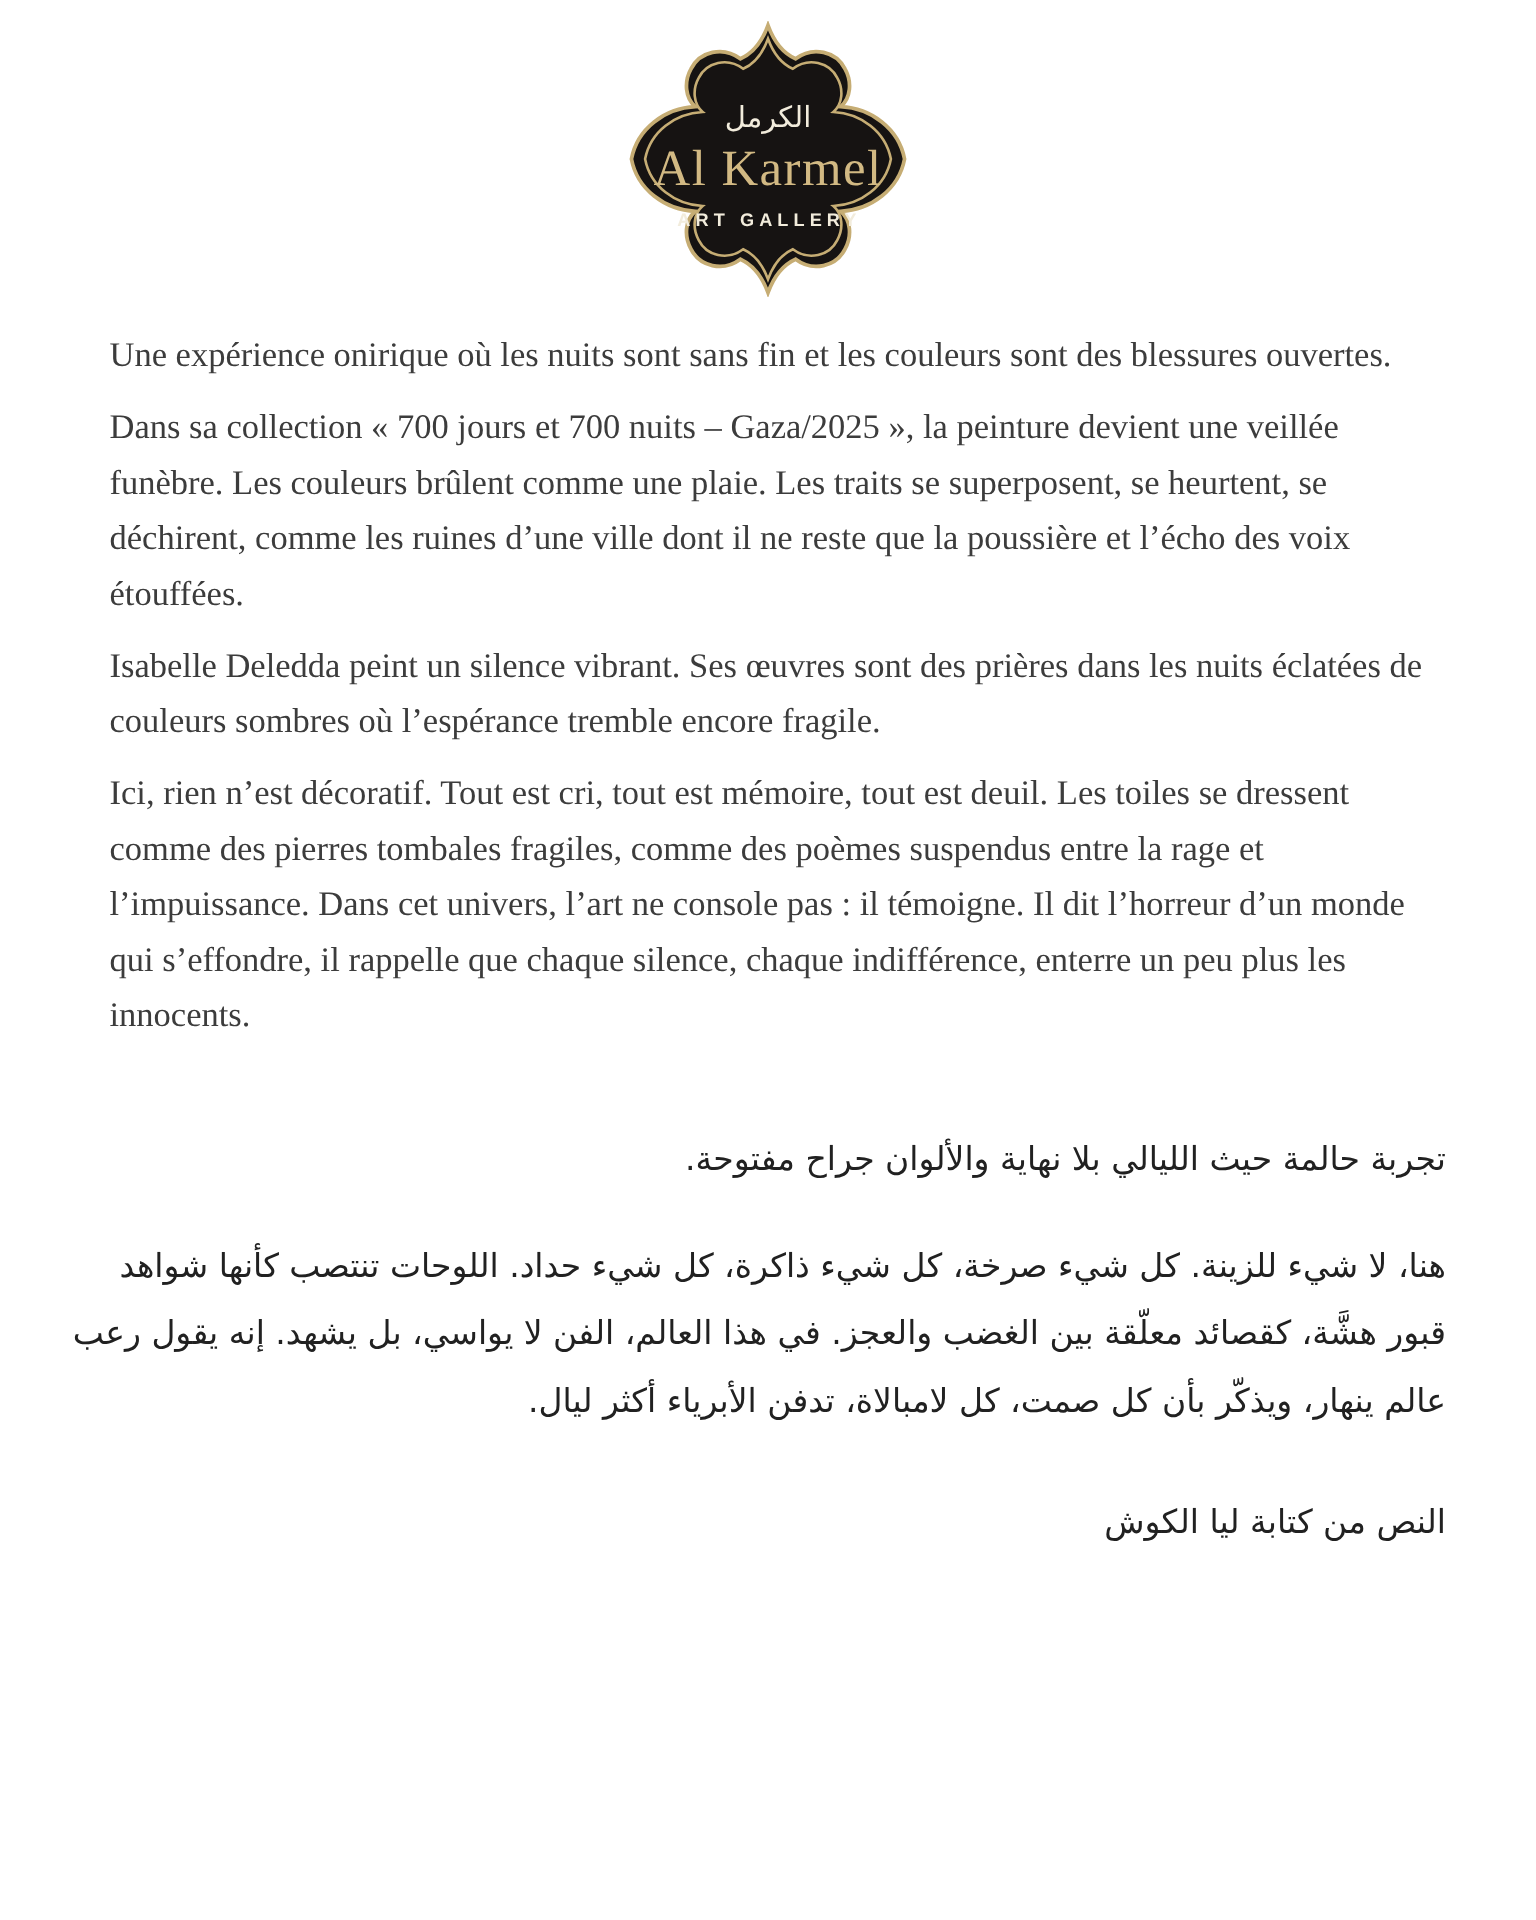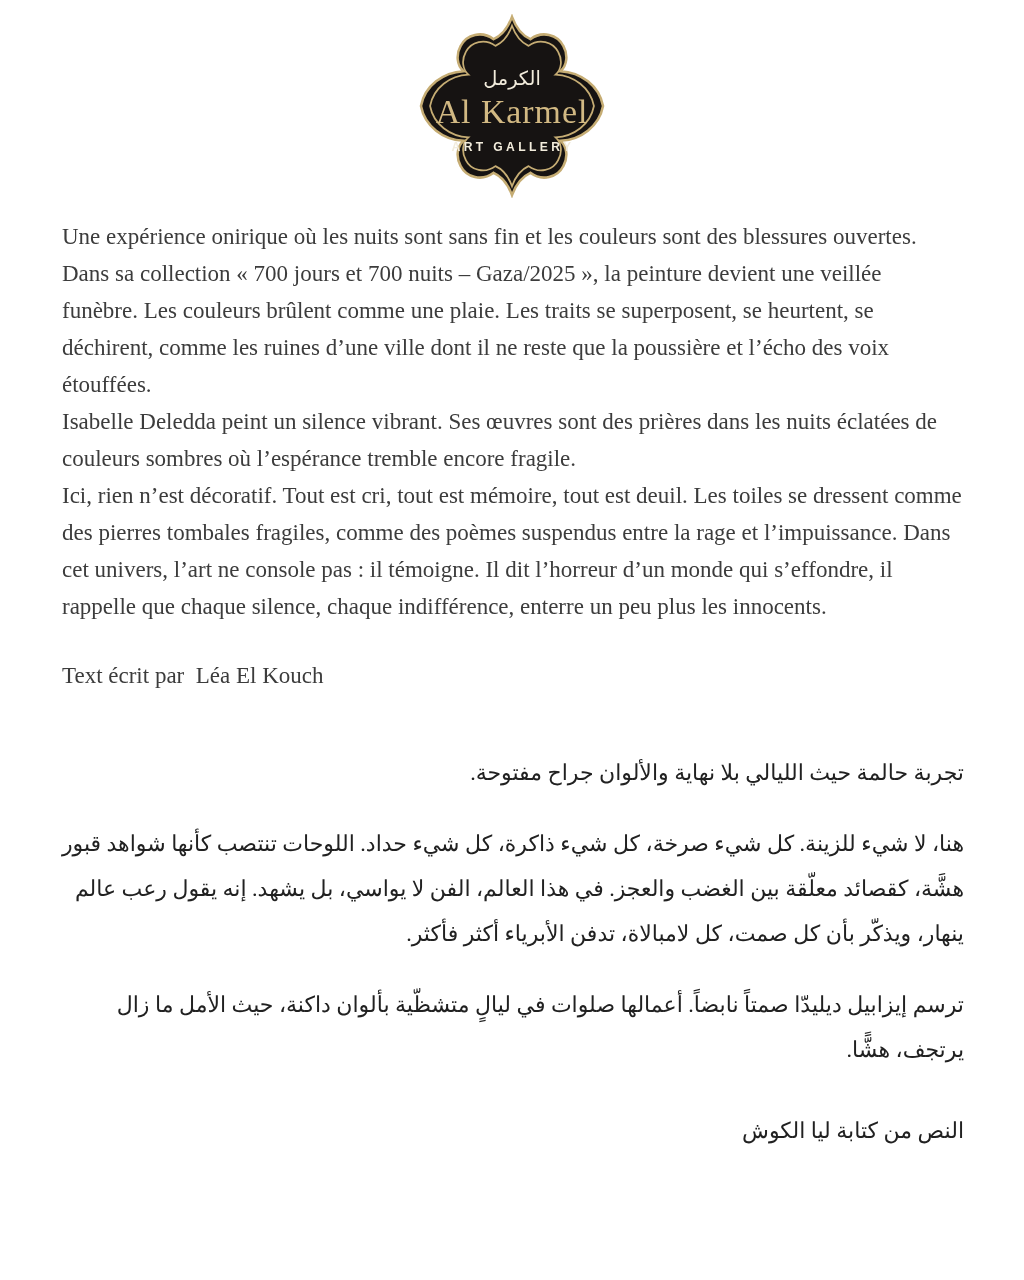--- a/index.html
+++ b/index.html
@@ -18,34 +18,34 @@
 
   
   .french {
     margin: 20px 62px 0 62px;
     max-width: 902px;
     color: #3c3c3c;
     font-family: "Liberation Serif", serif;
     font-size: 23px;
     line-height: 37px;
   }
-  .french p { margin: 0; }
+  .french p { margin: 11px; }
   .french p.byline { margin-top: 32px; white-space: pre-wrap; }
 
   
   .arabic {
     margin: 56px 60px 0 45px;
     direction: rtl;
     text-align: right;
     color: #212121;
     font-family: "DejaVu Sans", sans-serif;
     font-size: 22px;
     line-height: 45px;
   }
-  .arabic p { margin: 0; font-family: Liberation Serif, serif; }
+  .arabic p { margin: 0; }
   .arabic .ar-group + .ar-group { margin-top: 26px; }
   .arabic p.ar-byline { margin-top: 36px; }
 </style>
 </head>
 <body>
 
 <div class="page">
 
   <header class="logo-wrap">
     <svg viewBox="0 0 200 190" width="198" height="184" aria-hidden="true">
@@ -78,30 +78,26 @@
     </svg>
   </header>
 
   <main>
 
     <section class="french" lang="fr">
       <p>Une expérience onirique où les nuits sont sans fin et les couleurs sont des blessures ouvertes.</p>
       <p>Dans sa collection « 700 jours et 700 nuits – Gaza/2025 », la peinture devient une veillée funèbre. Les couleurs brûlent comme une plaie. Les traits se superposent, se heurtent, se déchirent, comme les ruines d’une ville dont il ne reste que la poussière et l’écho des voix étouffées.</p>
       <p>Isabelle Deledda peint un silence vibrant. Ses œuvres sont des prières dans les nuits éclatées de couleurs sombres où l’espérance tremble encore fragile.</p>
       <p>Ici, rien n’est décoratif. Tout est cri, tout est mémoire, tout est deuil. Les toiles se dressent comme des pierres tombales fragiles, comme des poèmes suspendus entre la rage et l’impuissance. Dans cet univers, l’art ne console pas : il témoigne. Il dit l’horreur d’un monde qui s’effondre, il rappelle que chaque silence, chaque indifférence, enterre un peu plus les innocents.</p>
-      <p class="byline">Text écrit par  Léa El Kouch</p>
     </section>
 
     <section class="arabic" lang="ar" dir="rtl">
       <div class="ar-group">
         <p>تجربة حالمة حيث الليالي بلا نهاية والألوان جراح مفتوحة.</p>
       </div>
       <div class="ar-group">
-        <p>هنا، لا شيء للزينة. كل شيء صرخة، كل شيء ذاكرة، كل شيء حداد. اللوحات تنتصب كأنها شواهد قبور هشَّة، كقصائد معلّقة بين الغضب والعجز. في هذا العالم، الفن لا يواسي، بل يشهد. إنه يقول رعب عالم ينهار، ويذكّر بأن كل صمت، كل لامبالاة، تدفن الأبرياء أكثر فأكثر.</p>
-      </div>
-      <div class="ar-group">
-        <p>ترسم إيزابيل ديليدّا صمتاً نابضاً. أعمالها صلوات في ليالٍ متشظّية بألوان داكنة، حيث الأمل ما زال يرتجف، هشًّا.</p>
+        <p>هنا، لا شيء للزينة. كل شيء صرخة، كل شيء ذاكرة، كل شيء حداد. اللوحات تنتصب كأنها شواهد قبور هشَّة، كقصائد معلّقة بين الغضب والعجز. في هذا العالم، الفن لا يواسي، بل يشهد. إنه يقول رعب عالم ينهار، ويذكّر بأن كل صمت، كل لامبالاة، تدفن الأبرياء أكثر ليال.</p>
       </div>
       <p class="ar-byline">النص من كتابة ليا الكوش</p>
     </section>
 
   </main>
 </div>
 
 </body></html>

